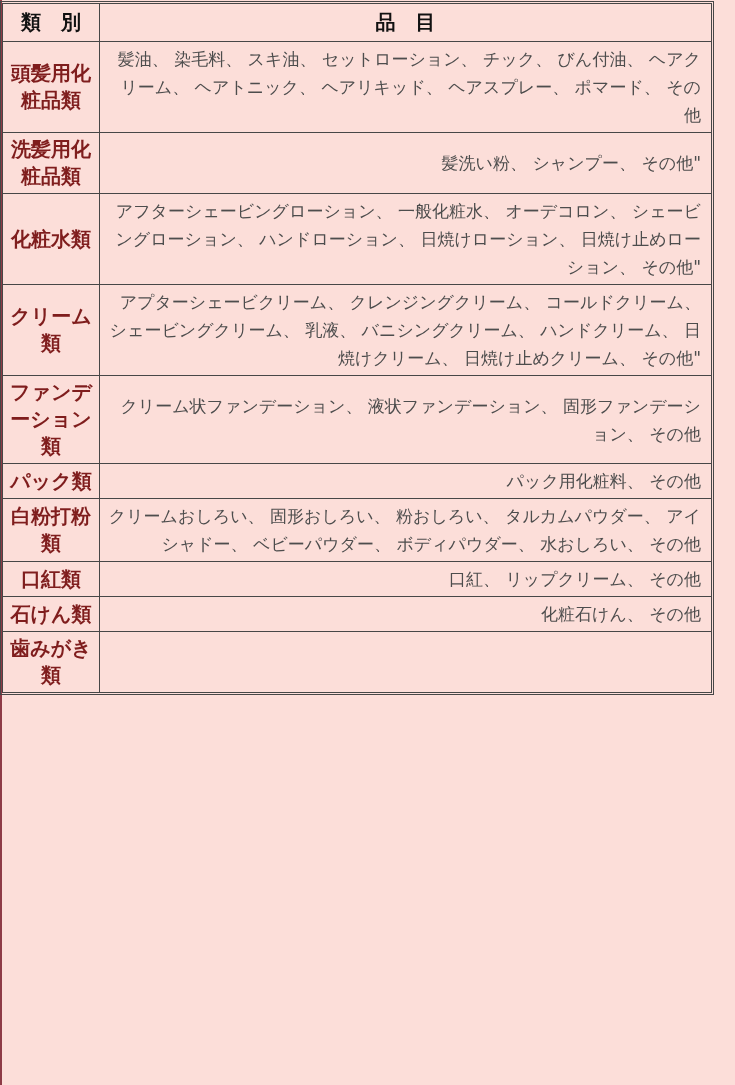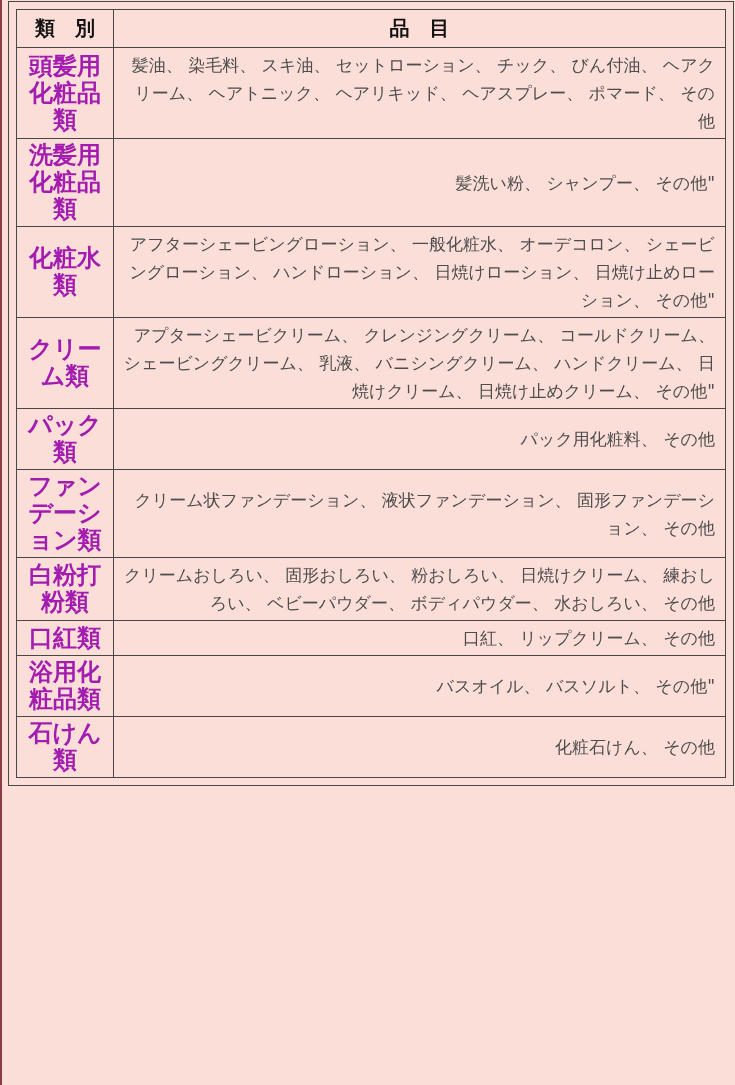--- a/index.html
+++ b/index.html
@@ -19,25 +19,25 @@
     position: absolute;
     left: 0;
     top: 0;
     width: 2px;
     height: 1085px;
     background: #8e3b47;
   }
   
   .table-frame {
     position: absolute;
-    left: 8px;
+    left: 0;
     top: 1px;
     width: 710px;
     border: 1px solid #474747;
-    padding: 7px;
+    padding: 1px;
     box-sizing: content-box;
   }
   table.cat-table {
     border-collapse: collapse;
     width: 100%;
     table-layout: fixed;
   }
   table.cat-table td, table.cat-table th {
     border: 1px solid #474747;
     vertical-align: middle;
@@ -47,23 +47,23 @@
   col.c-category { width: 97px; }
   th.hdr {
     font-size: 20px;
     font-weight: bold;
     color: #111111;
     text-align: center;
     padding: 5px 2px;
     line-height: 27px;
   }
   td.category {
-    font-size: 24px;
+    font-size: 20px;
     font-weight: bold;
-    color: #a21caf;
+    color: #7f1d1d;
     text-align: center;
     padding: 3px 2px;
     line-height: 27px;
   }
   td.items {
     font-size: 17px;
     font-weight: normal;
     color: #4d4d4d;
     text-align: right;
     padding: 3px 10px 3px 7px;
@@ -96,38 +96,38 @@
       </tr>
       <tr>
         <td class="category">化粧水類</td>
         <td class="items">アフターシェービングローション、 一般化粧水、 オーデコロン、 シェービングローション、 ハンドローション、 日焼けローション、 日焼け止めローション、 その他"</td>
       </tr>
       <tr>
         <td class="category">クリーム類</td>
         <td class="items">アプターシェービクリーム、 クレンジングクリーム、 コールドクリーム、 シェービングクリーム、 乳液、 バニシングクリーム、 ハンドクリーム、 日焼けクリーム、 日焼け止めクリーム、 その他"</td>
       </tr>
       <tr>
+        <td class="category">ファンデーション類</td>
+        <td class="items">クリーム状ファンデーション、 液状ファンデーション、 固形ファンデーション、 その他</td>
+      </tr>
+      <tr>
         <td class="category">パック類</td>
         <td class="items">パック用化粧料、 その他</td>
       </tr>
       <tr>
-        <td class="category">ファンデーション類</td>
-        <td class="items">クリーム状ファンデーション、 液状ファンデーション、 固形ファンデーション、 その他</td>
-      </tr>
-      <tr>
         <td class="category">白粉打粉類</td>
-        <td class="items">クリームおしろい、 固形おしろい、 粉おしろい、 日焼けクリーム、 練おしろい、 ベビーパウダー、 ボディパウダー、 水おしろい、 その他</td>
+        <td class="items">クリームおしろい、 固形おしろい、 粉おしろい、 タルカムパウダー、 アイシャドー、 ベビーパウダー、 ボディパウダー、 水おしろい、 その他</td>
       </tr>
       <tr>
         <td class="category">口紅類</td>
         <td class="items">口紅、 リップクリーム、 その他</td>
       </tr>
       <tr>
-        <td class="category">浴用化粧品類</td>
-        <td class="items">バスオイル、 バスソルト、 その他"</td>
+        <td class="category">石けん類</td>
+        <td class="items">化粧石けん、 その他</td>
       </tr>
       <tr>
-        <td class="category">石けん類</td>
-        <td class="items">化粧石けん、 その他</td>
+        <td class="category">歯みがき類</td>
+        <td class="items"></td>
       </tr>
     </tbody>
   </table>
 </div>
 
 </body></html>

